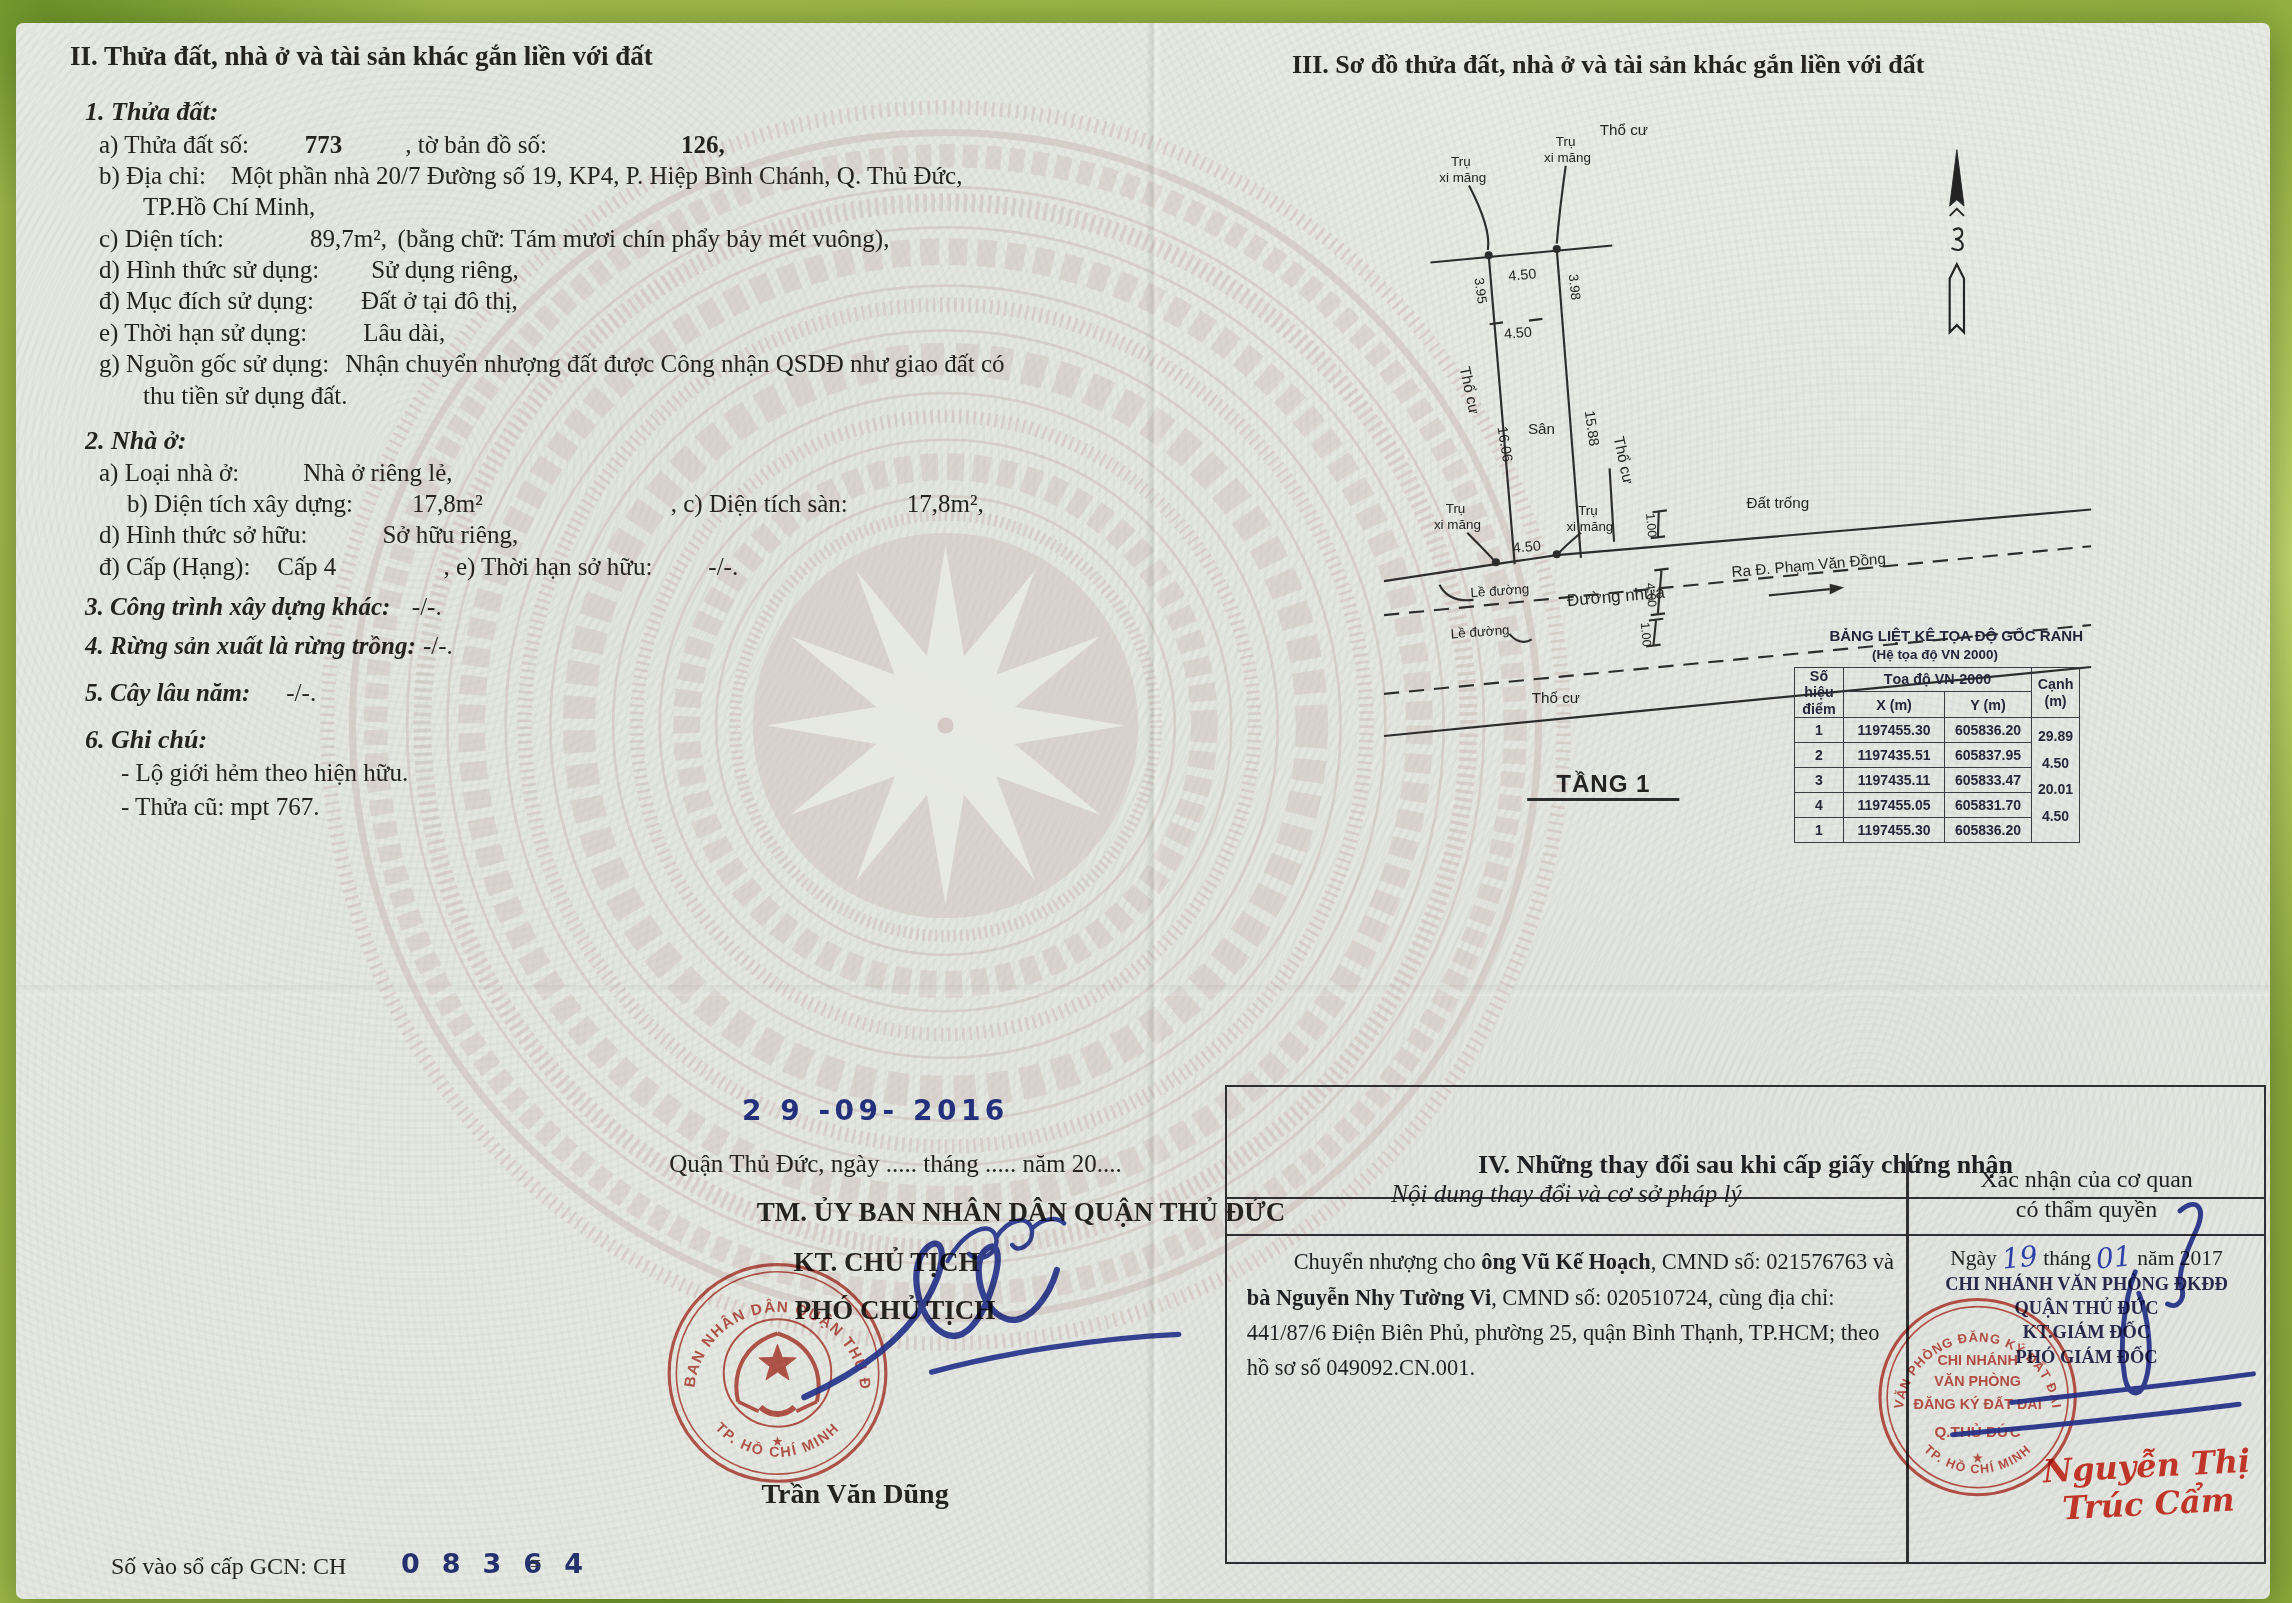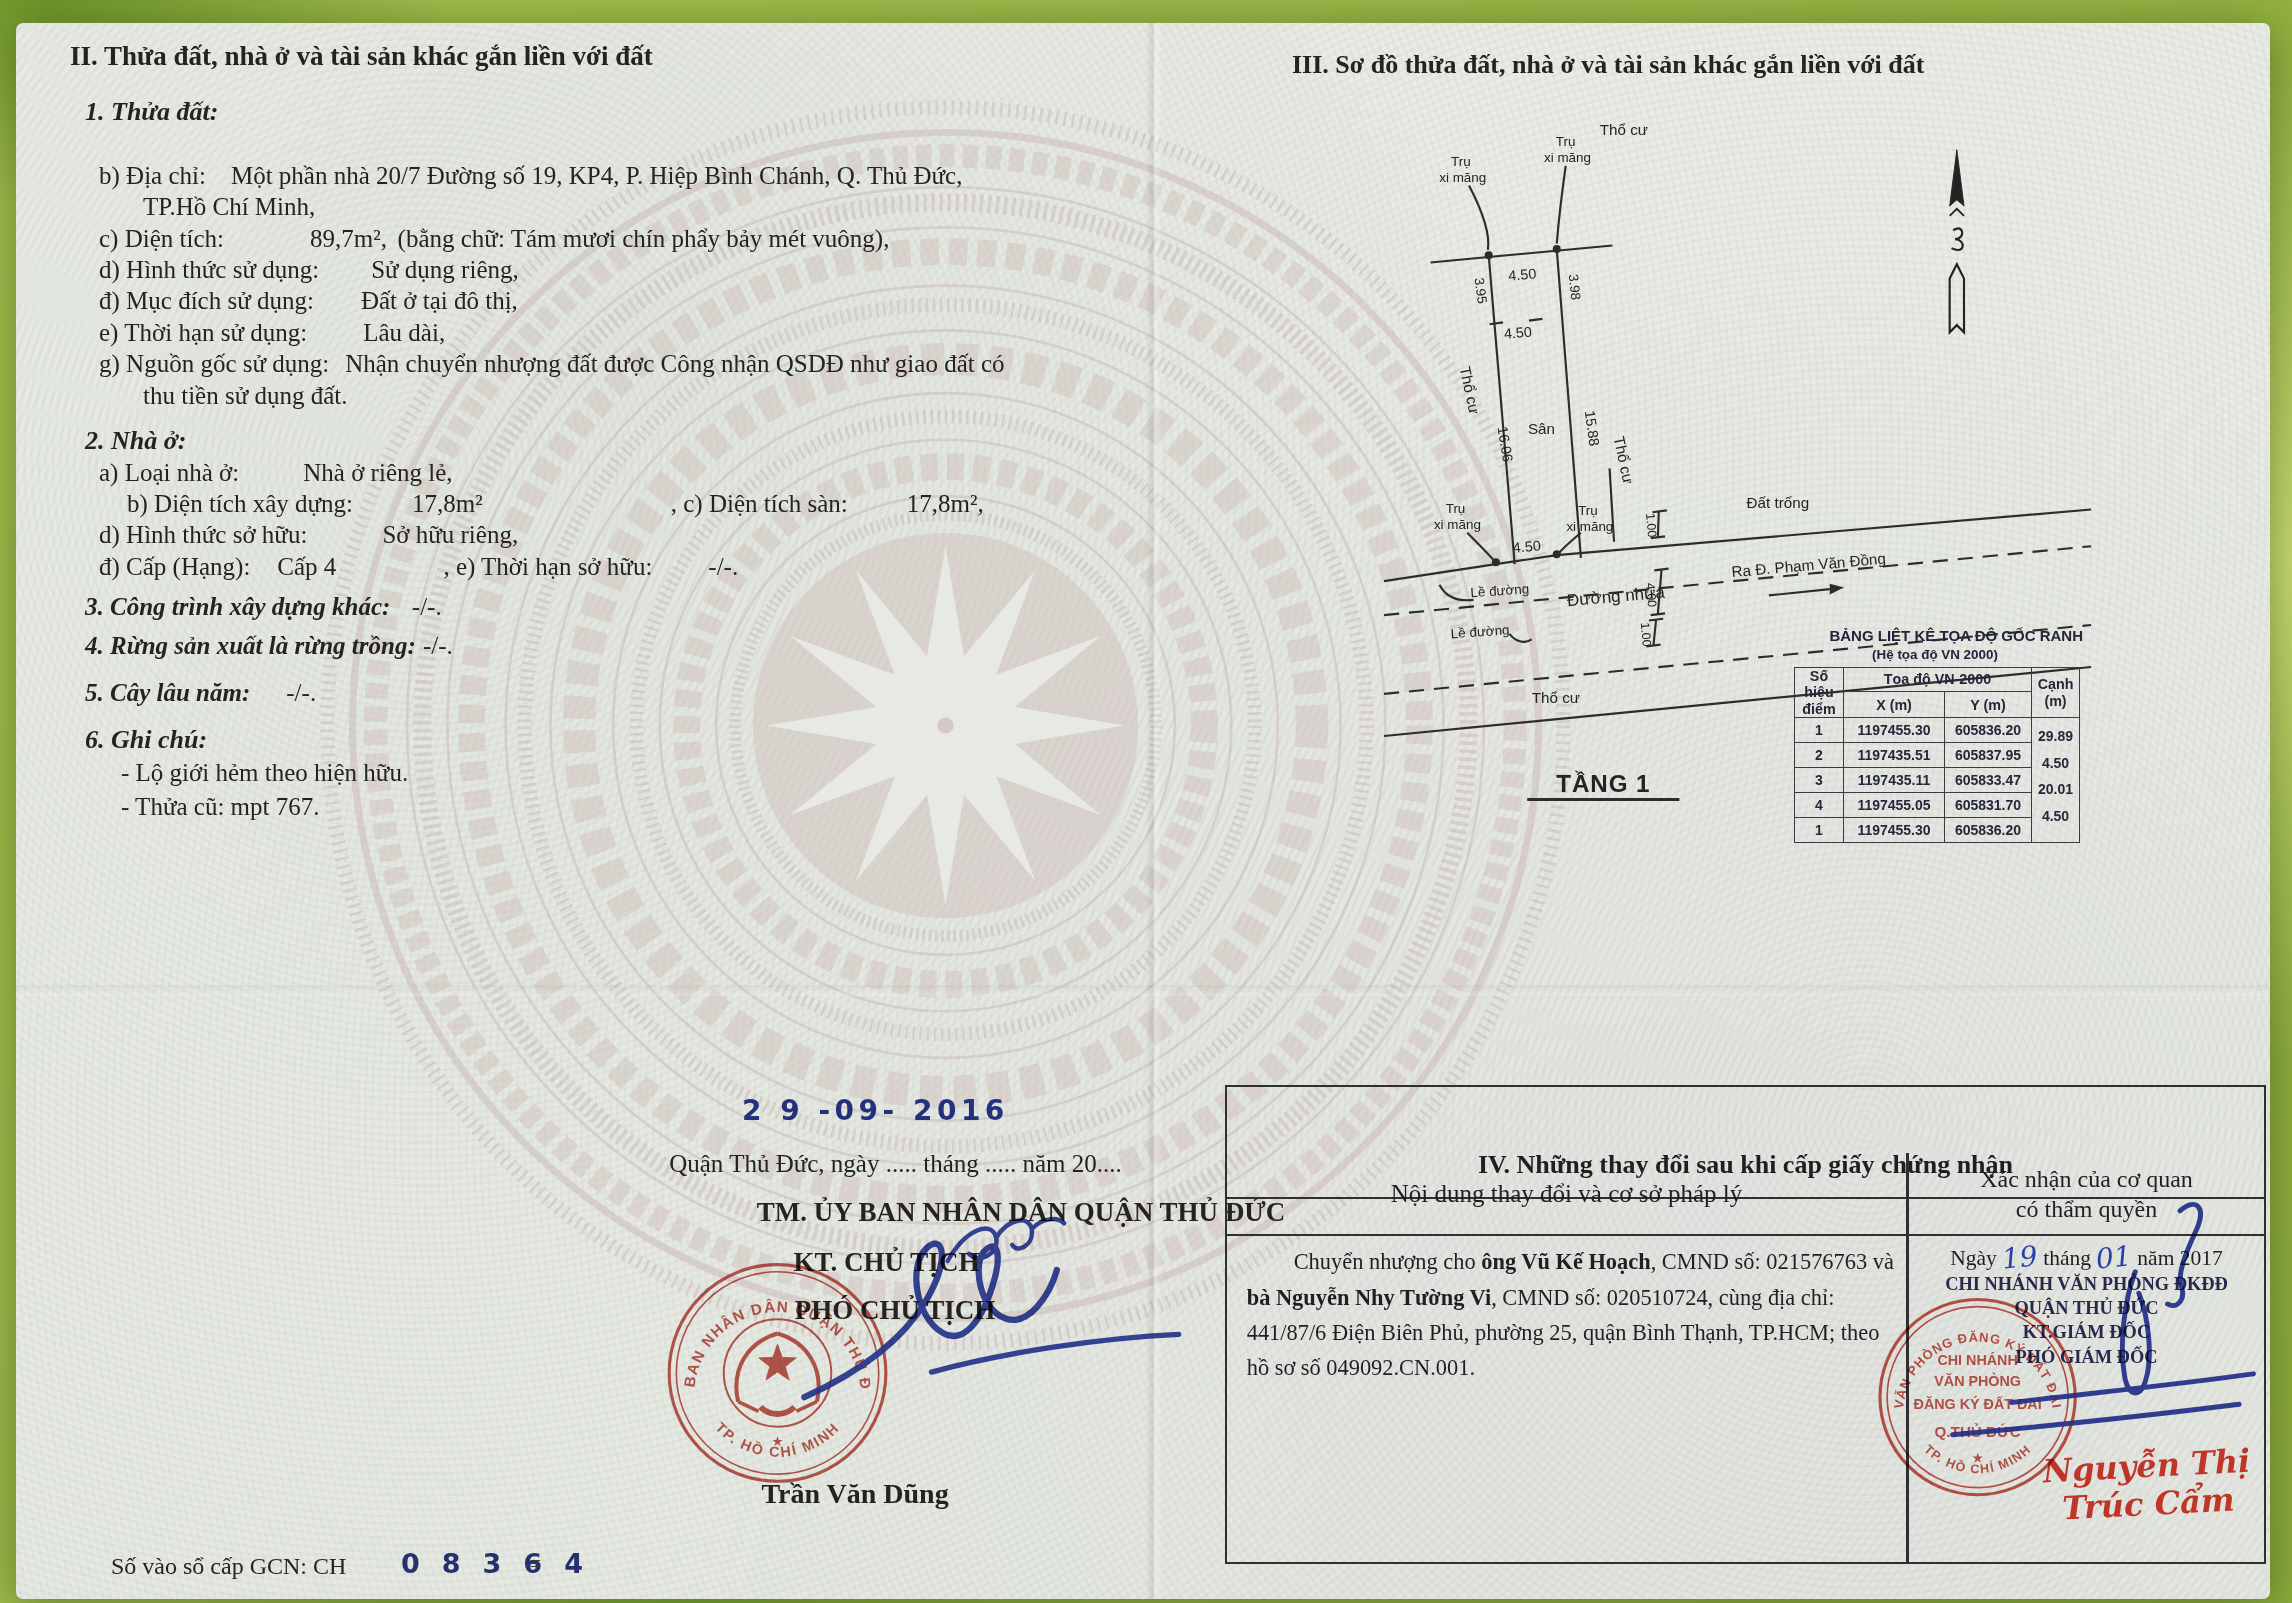--- a/index.html
+++ b/index.html
@@ -41,21 +41,21 @@
   #coordtable .h{font-size:14.3px;line-height:1.15;}
   #coordtable .v{font-size:14px;height:24px;}
   .edgecell{position:relative;width:47px;}
   .edgeval{position:absolute;left:0;right:0;text-align:center;font-size:14px;line-height:14.3px;}
   
   #sec4{position:absolute;left:1225px;top:1085px;width:1037px;height:475px;border:2.7px solid #2f2f33;}
   #sec4 .band-title{position:absolute;left:0;right:0;top:0;height:64px;border-bottom:2.7px solid #2f2f33;
     display:flex;align-items:center;justify-content:center;font-size:26px;font-weight:bold;color:#1f1f23;margin-top:46px;}
   #sec4 .band-head{position:absolute;left:0;right:0;top:66px;height:81px;border-bottom:2.7px solid #2f2f33;}
   #sec4 .vline{position:absolute;left:679px;top:66px;bottom:0;width:2.7px;background:#2f2f33;}
-  .s4-colL{position:absolute;left:0;top:66px;width:679px;height:81px;display:flex;align-items:center;justify-content:center;font-size:25px;color:#1f1f23;}
+  .s4-colL{position:absolute;left:0;top:66px;width:679px;height:81px;display:flex;align-items:center;justify-content:center;font-size:25px;color:#1f1f23;font-style:italic;}
   .s4-colR{position:absolute;left:682px;top:66px;right:0;height:81px;display:flex;flex-direction:column;align-items:center;justify-content:center;font-size:24px;line-height:1.25;color:#1f1f23;}
   .s4-body{position:absolute;left:0;top:150px;width:679px;padding:7.2px 9px 0 19.7px;box-sizing:border-box;}
   .s4-body p{margin:0;font-size:22.4px;line-height:1.58;text-indent:47px;color:#1f1f23;}
   .s4-conf{position:absolute;left:682px;top:150px;right:0;bottom:0;text-align:center;color:#26264a;}
   .dateline{font-size:21.5px;margin-top:1.8px;color:#1f1f23;}
   .hand{font-family:"DejaVu Serif", serif;font-style:italic;color:#2b3fa8;font-size:28px;display:inline-block;transform:rotate(-6deg);position:relative;top:1.8px;}
   .orgline{font-family:"Liberation Serif", serif;font-weight:bold;font-size:18.4px;line-height:1.32;color:#28284c;}
   .redscript{position:absolute;left:2013px;top:1447px;width:269px;text-align:center;
     font-family:"DejaVu Serif", serif;font-style:italic;font-weight:bold;font-size:32px;color:#bf3528;transform:rotate(-3deg);}
   .stampdate{position:absolute;left:742px;top:1094px;font-family:"DejaVu Sans", sans-serif;
@@ -92,20 +92,23 @@
     <polygon opacity="0.9" fill="#e9ebe5" points="0,-200 20.7,-77.3 100,-173.2 56.6,-56.6 173.2,-100 77.3,-20.7 200,0 77.3,20.7 173.2,100 56.6,56.6 100,173.2 20.7,77.3 0,200 -20.7,77.3 -100,173.2 -56.6,56.6 -173.2,100 -77.3,20.7 -200,0 -77.3,-20.7 -173.2,-100 -56.6,-56.6 -100,-173.2 -20.7,-77.3"></polygon>
     <circle r="9" fill="#cfc0bb" opacity="0.8"></circle>
   </svg>
 
   <div class="fold-v"></div>
   <div class="fold-h"></div>
 
   <div class="line head" style="left:70px;top:41px;">II. Thửa đất, nhà ở và tài sản khác gắn liền với đất</div>
   <div class="line subhead" style="left:85px;top:97px;">1. Thửa đất:</div>
 
+  <div class="line" style="left:99px;top:131px;">
+    <span>a) Thửa đất số:</span><span class="b" style="margin-left:56px;">773</span><span style="margin-left:63px;">, tờ bản đồ số:</span><span class="b" style="margin-left:134px;">126,</span>
+  </div>
   <div class="line" style="left:99px;top:162px;">
     <span>b) Địa chỉ:</span><span style="margin-left:25px;">Một phần nhà 20/7 Đường số 19, KP4, P. Hiệp Bình Chánh, Q. Thủ Đức,</span>
   </div>
   <div class="line" style="left:143px;top:193px;">TP.Hồ Chí Minh,</div>
   <div class="line" style="left:99px;top:225px;">
     <span>c) Diện tích:</span><span style="margin-left:86px;">89,7m²,</span><span style="margin-left:10.7px;">(bằng chữ: Tám mươi chín phẩy bảy mét vuông),</span>
   </div>
   <div class="line" style="left:99px;top:256px;">
     <span>d) Hình thức sử dụng:</span><span style="margin-left:52px;">Sử dụng riêng,</span>
   </div>

